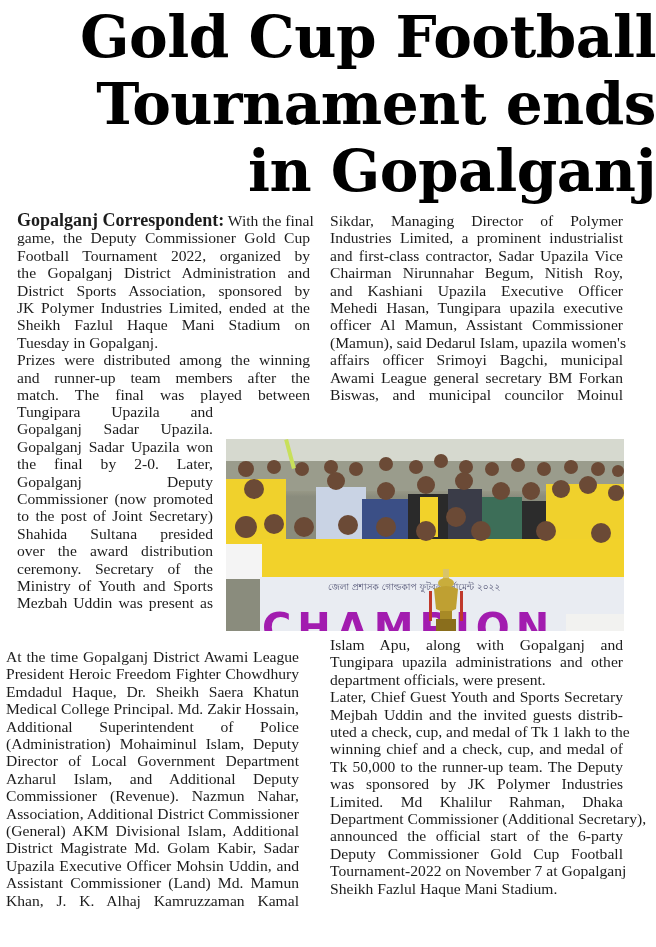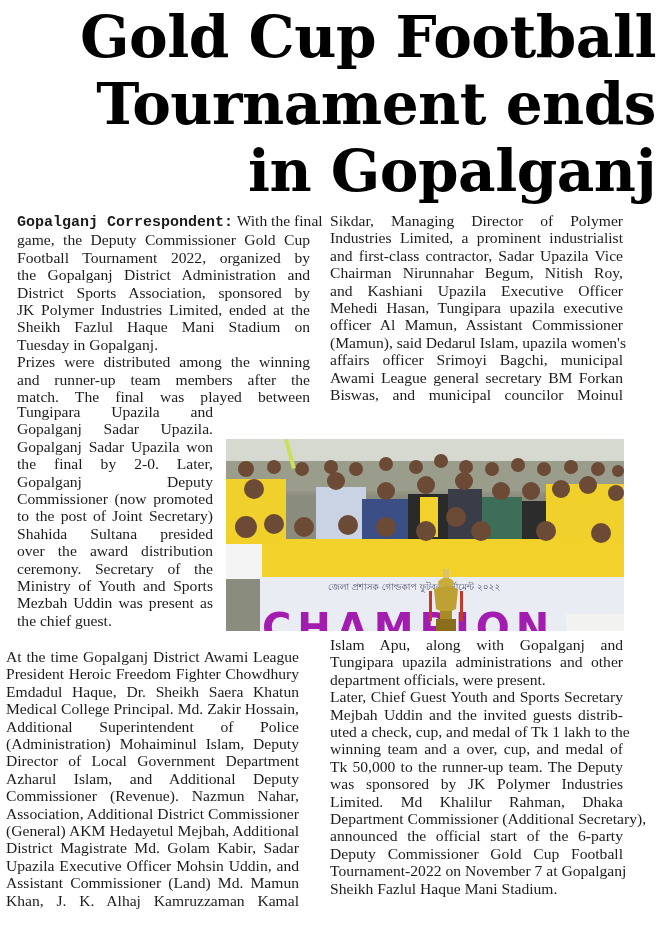--- a/index.html
+++ b/index.html
@@ -22,21 +22,21 @@
     position: absolute;
     font-family: "Liberation Serif", serif;
     font-size: 15.6px;
     line-height: 17.4px;
     text-align: justify;
     color: #1c1c1c;
   }
   .col .line { display: block; text-align: justify; text-align-last: justify; white-space: nowrap; }
   .col .last { text-align-last: left; }
 
-  .byline { font-family: Liberation Mono, monospace; font-weight: bold; font-size: 15px; }
+  .byline { font-family: Liberation Serif, serif; font-weight: bold; font-size: 18px; }
 
   .photo {
     position: absolute; left: 226px; top: 439px; width: 398px; height: 192px;
     background: linear-gradient(#d9dcd4 0%, #c8ccc0 14%, #b8b49c 20%, #8a8c7d 30%);
     overflow: hidden;
   }
   .crowd { position: absolute; left: 0; top: 0; width: 100%; height: 140px; }
   .banner {
     position: absolute; left: 34px; top: 138px; width: 364px; height: 54px;
     background: #e9ecf2;
@@ -85,35 +85,34 @@
     <span class="line">Gopalganj Sadar Upazila won</span>
     <span class="line">the final by 2-0. Later,</span>
     <span class="line">Gopalganj Deputy</span>
     <span class="line">Commissioner (now promoted</span>
     <span class="line">to the post of Joint Secretary)</span>
     <span class="line">Shahida Sultana presided</span>
     <span class="line">over the award distribution</span>
     <span class="line">ceremony. Secretary of the</span>
     <span class="line">Ministry of Youth and Sports</span>
     <span class="line">Mezbah Uddin was present as</span>
-    <span class="line last">the chief guest.</span>
   </div>
 
 <div class="col" id="left-bottom" style="left:6px; top:648px; width:293px;">
     <span class="line">At the time Gopalganj District Awami League</span>
     <span class="line">President Heroic Freedom Fighter Chowdhury</span>
     <span class="line">Emdadul Haque, Dr. Sheikh Saera Khatun</span>
     <span class="line">Medical College Principal. Md. Zakir Hossain,</span>
     <span class="line">Additional Superintendent of Police</span>
     <span class="line">(Administration) Mohaiminul Islam, Deputy</span>
     <span class="line">Director of Local Government Department</span>
     <span class="line">Azharul Islam, and Additional Deputy</span>
     <span class="line">Commissioner (Revenue). Nazmun Nahar,</span>
     <span class="line">Association, Additional District Commissioner</span>
-    <span class="line">(General) AKM Hedayetul Mejbah, Additional</span>
+    <span class="line">(General) AKM Divisional Islam, Additional</span>
     <span class="line">District Magistrate Md. Golam Kabir, Sadar</span>
     <span class="line">Upazila Executive Officer Mohsin Uddin, and</span>
     <span class="line">Assistant Commissioner (Land) Md. Mamun</span>
     <span class="line">Khan, J. K. Alhaj Kamruzzaman Kamal</span>
   </div>
 
 <div class="col" id="right-top" style="left:330px; top:212px; width:293px;">
     <span class="line">Sikdar, Managing Director of Polymer</span>
     <span class="line">Industries Limited, a prominent industrialist</span>
     <span class="line">and first-class contractor, Sadar Upazila Vice</span>
@@ -127,21 +126,21 @@
     <span class="line">Biswas, and municipal councilor Moinul</span>
   </div>
 
 <div class="col" id="right-bottom" style="left:330px; top:636px; width:293px;">
     <span class="line">Islam Apu, along with Gopalganj and</span>
     <span class="line">Tungipara upazila administrations and other</span>
     <span class="line last">department officials, were present.</span>
     <span class="line">Later, Chief Guest Youth and Sports Secretary</span>
     <span class="line">Mejbah Uddin and the invited guests distrib-</span>
     <span class="line">uted a check, cup, and medal of Tk 1 lakh to the</span>
-    <span class="line">winning team and a over, cup, and medal of</span>
+    <span class="line">winning chief and a check, cup, and medal of</span>
     <span class="line">Tk 50,000 to the runner-up team. The Deputy</span>
     <span class="line">was sponsored by JK Polymer Industries</span>
     <span class="line">Limited. Md Khalilur Rahman, Dhaka</span>
     <span class="line">Department Commissioner (Additional Secretary),</span>
     <span class="line">announced the official start of the 6-party</span>
     <span class="line">Deputy Commissioner Gold Cup Football</span>
     <span class="line">Tournament-2022 on November 7 at Gopalganj</span>
     <span class="line last">Sheikh Fazlul Haque Mani Stadium.</span>
   </div>
 

